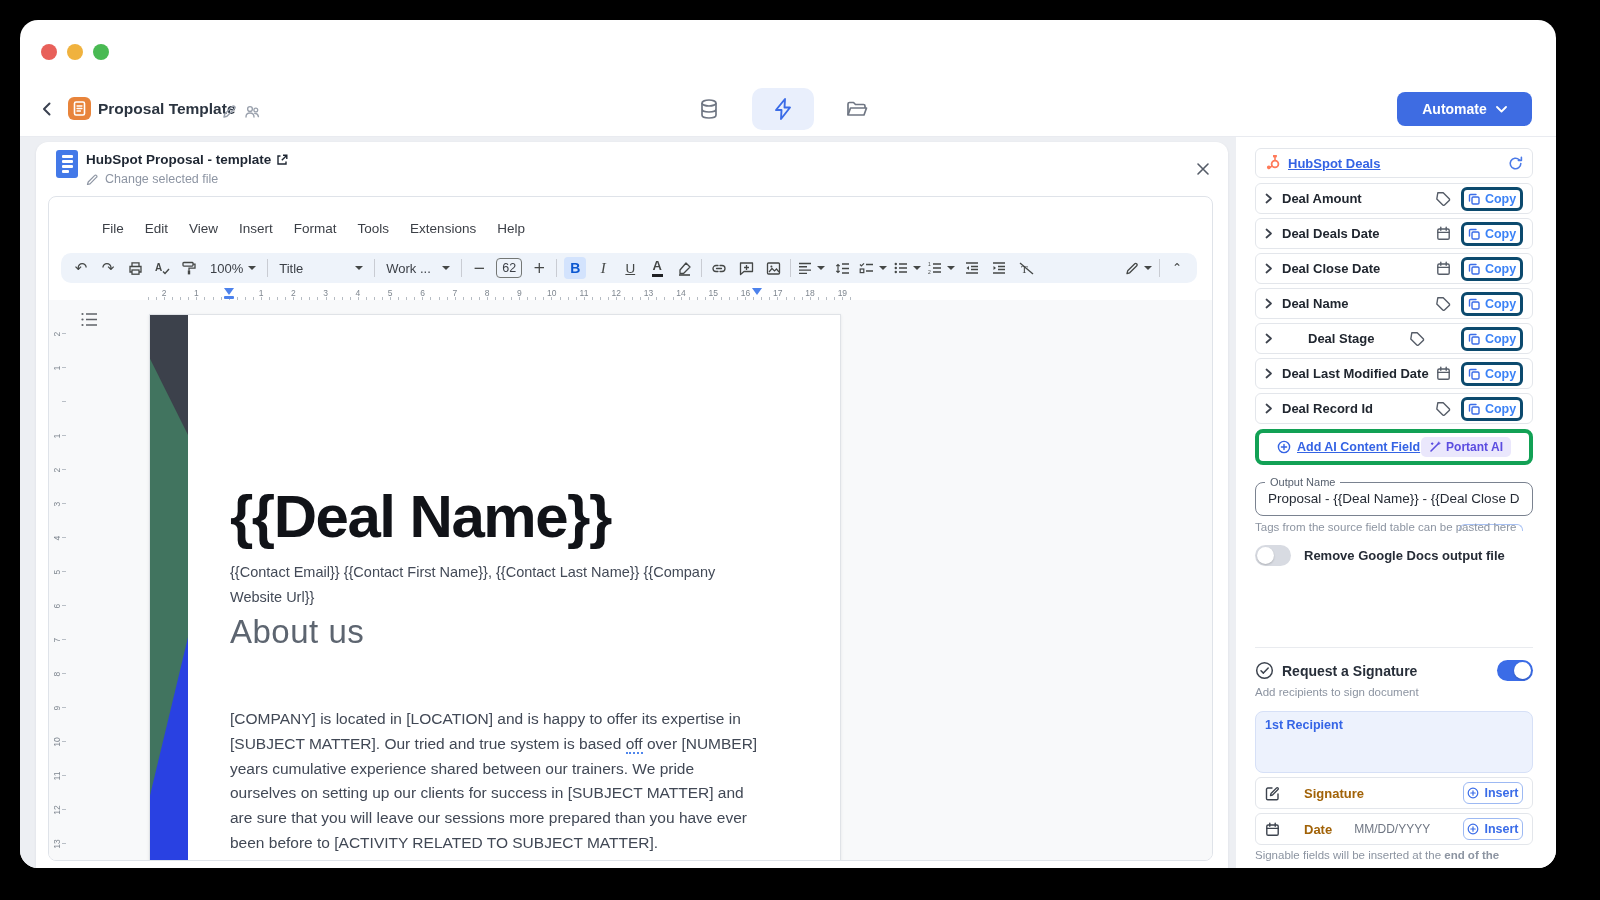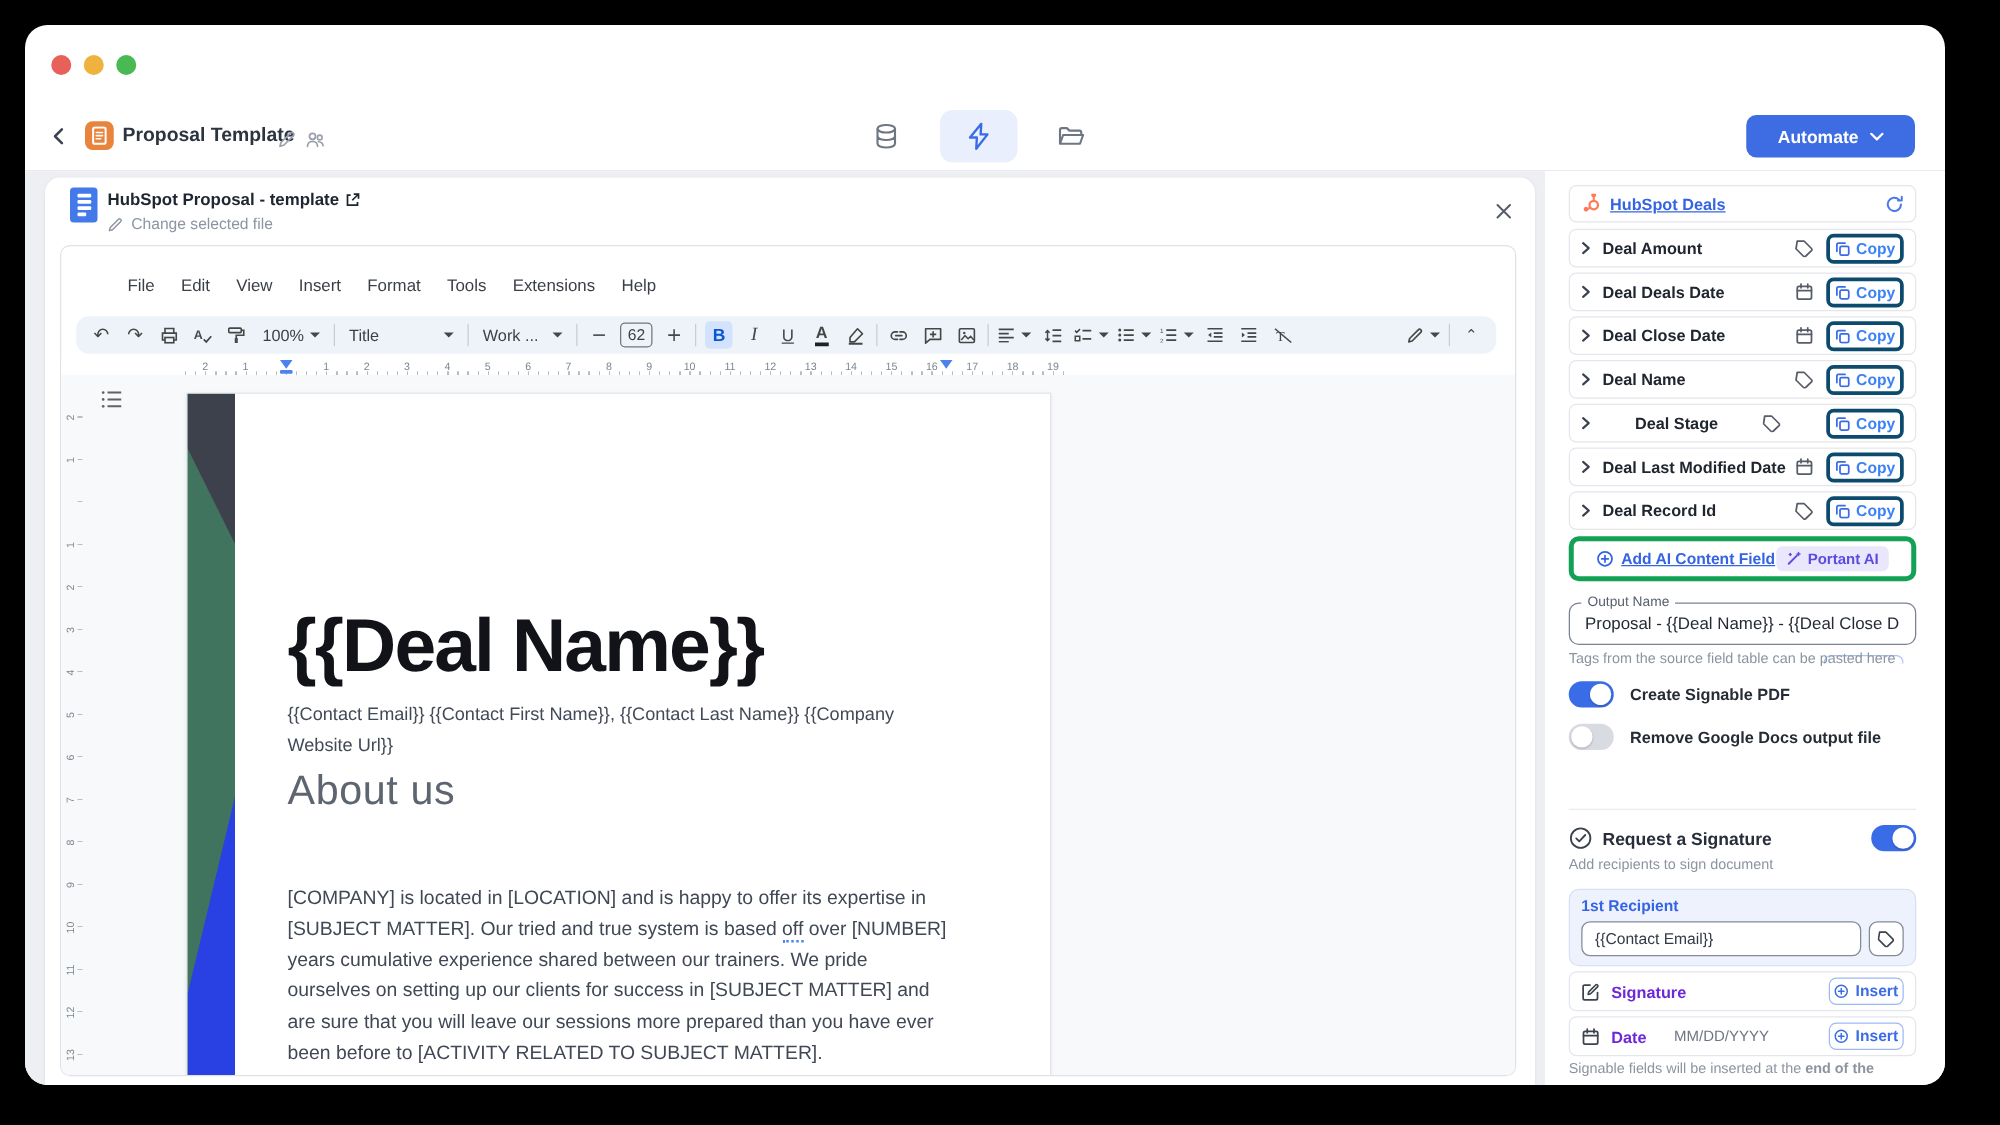--- a/index.html
+++ b/index.html
@@ -100,21 +100,21 @@
   .sig-title{font-size:14px;font-weight:700;color:#272e39}
   .sig-tgl{position:absolute;right:0;top:-1px}
   .sig-sub{top:549px;font-size:11.5px;color:#8c94a1}
   .recip{top:574px;height:62px;background:#edf2fd;border:1px solid #d6e0f7;border-radius:8px;padding:6px 9px}
   .recip-label{font-size:12.5px;font-weight:700;color:#3565e6}
   .recip-line{display:flex;gap:6px;margin-top:5px}
   .recip-input{flex:1;height:28px;border:1px solid #848b98;border-radius:7px;background:#fff;font-size:12.5px;color:#333a46;padding:0 10px;font-family:"Liberation Sans",sans-serif}
   .tag-btn{width:28px;height:28px;border:1px solid #848b98;border-radius:7px;background:#fff;display:flex;align-items:center;justify-content:center;cursor:pointer;color:#3c434e}
   .sigrows{top:640px}
   .sigrow{height:32px;margin-bottom:4px}
-  .sigrow .slabel{font-size:13px;font-weight:700;color:#6d28d9;margin-left:9px}
+  .sigrow .slabel{font-size:13px;font-weight:700;color:#a16207;margin-left:24px}
   .sigrow .shint{font-size:12px;color:#6f7683;margin-left:22px}
   .ins-btn{margin-left:auto;width:60px;height:22px;border:1px solid #9db9f3;border-radius:6px;background:#fff;color:#3a6ce8;font-size:12.5px;font-weight:700;display:flex;align-items:center;justify-content:center;gap:5px;cursor:pointer}
   .sfooter{top:712px;font-size:11.5px;color:#8c94a1}
 </style>
 </head>
 <body>
 
 <div class="window">
 
   <div class="lights">
@@ -621,27 +621,20 @@
     </div>
 
     <div class="sc out-box">
       <span class="out-legend">Output Name</span>
       <div class="out-val">Proposal - {{Deal Name}} - {{Deal Close D</div>
     </div>
     <div class="sc helper">Tags from the source field table can be pasted here</div>
 
     <div class="sc tgl-list">
 
-        <div class="tgl-row">
-          <span class="toggle on">
-            <i></i>
-          </span>
-          <span class="tgl-label">Create Signable PDF</span>
-
-        </div>
 
         <div class="tgl-row">
           <span class="toggle">
             <i></i>
           </span>
           <span class="tgl-label">Remove Google Docs output file</span>
 
         </div>
 
       </div>
@@ -655,28 +648,20 @@
         </svg>
       <span class="sig-title">Request a Signature</span>
       <span class="toggle sig-tgl on">
           <i></i>
         </span>
     </div>
     <div class="sc sig-sub">Add recipients to sign document</div>
 
     <div class="sc recip">
       <div class="recip-label">1st Recipient</div>
-      <div class="recip-line">
-        <input class="recip-input" value="{{Contact Email}}" style="">
-        <span class="tag-btn">
-            <svg width="14" height="14" viewBox="0 0 15 15">
-              <path d="M1.8 1.8 h5.4 l6 6 a1.2 1.2 0 0 1 0 1.7 L8.5 14 a1.2 1.2 0 0 1 -1.7 0 l-6 -6 Z" fill="none" stroke="#3c434e" stroke-width="1.4" stroke-linejoin="round"></path>
-            </svg>
-          </span>
-      </div>
     </div>
 
     <div class="sc sigrows">
 
         <div class="srow sigrow">
           <span style="display:flex">
             <svg width="15" height="15" viewBox="0 0 15 15">
               <path d="M13 8 v4.5 a1.3 1.3 0 0 1 -1.3 1.3 H2.8 A1.3 1.3 0 0 1 1.5 12.5 V3.3 A1.3 1.3 0 0 1 2.8 2 H7" fill="none" stroke="#3c434e" stroke-width="1.4" stroke-linecap="round"></path>
               <path d="M5.5 9.5 L6 7.5 L11.5 2 a1 1 0 0 1 1.5 1.5 L7.5 9 Z" fill="none" stroke="#3c434e" stroke-width="1.3" stroke-linejoin="round"></path>
             </svg>

